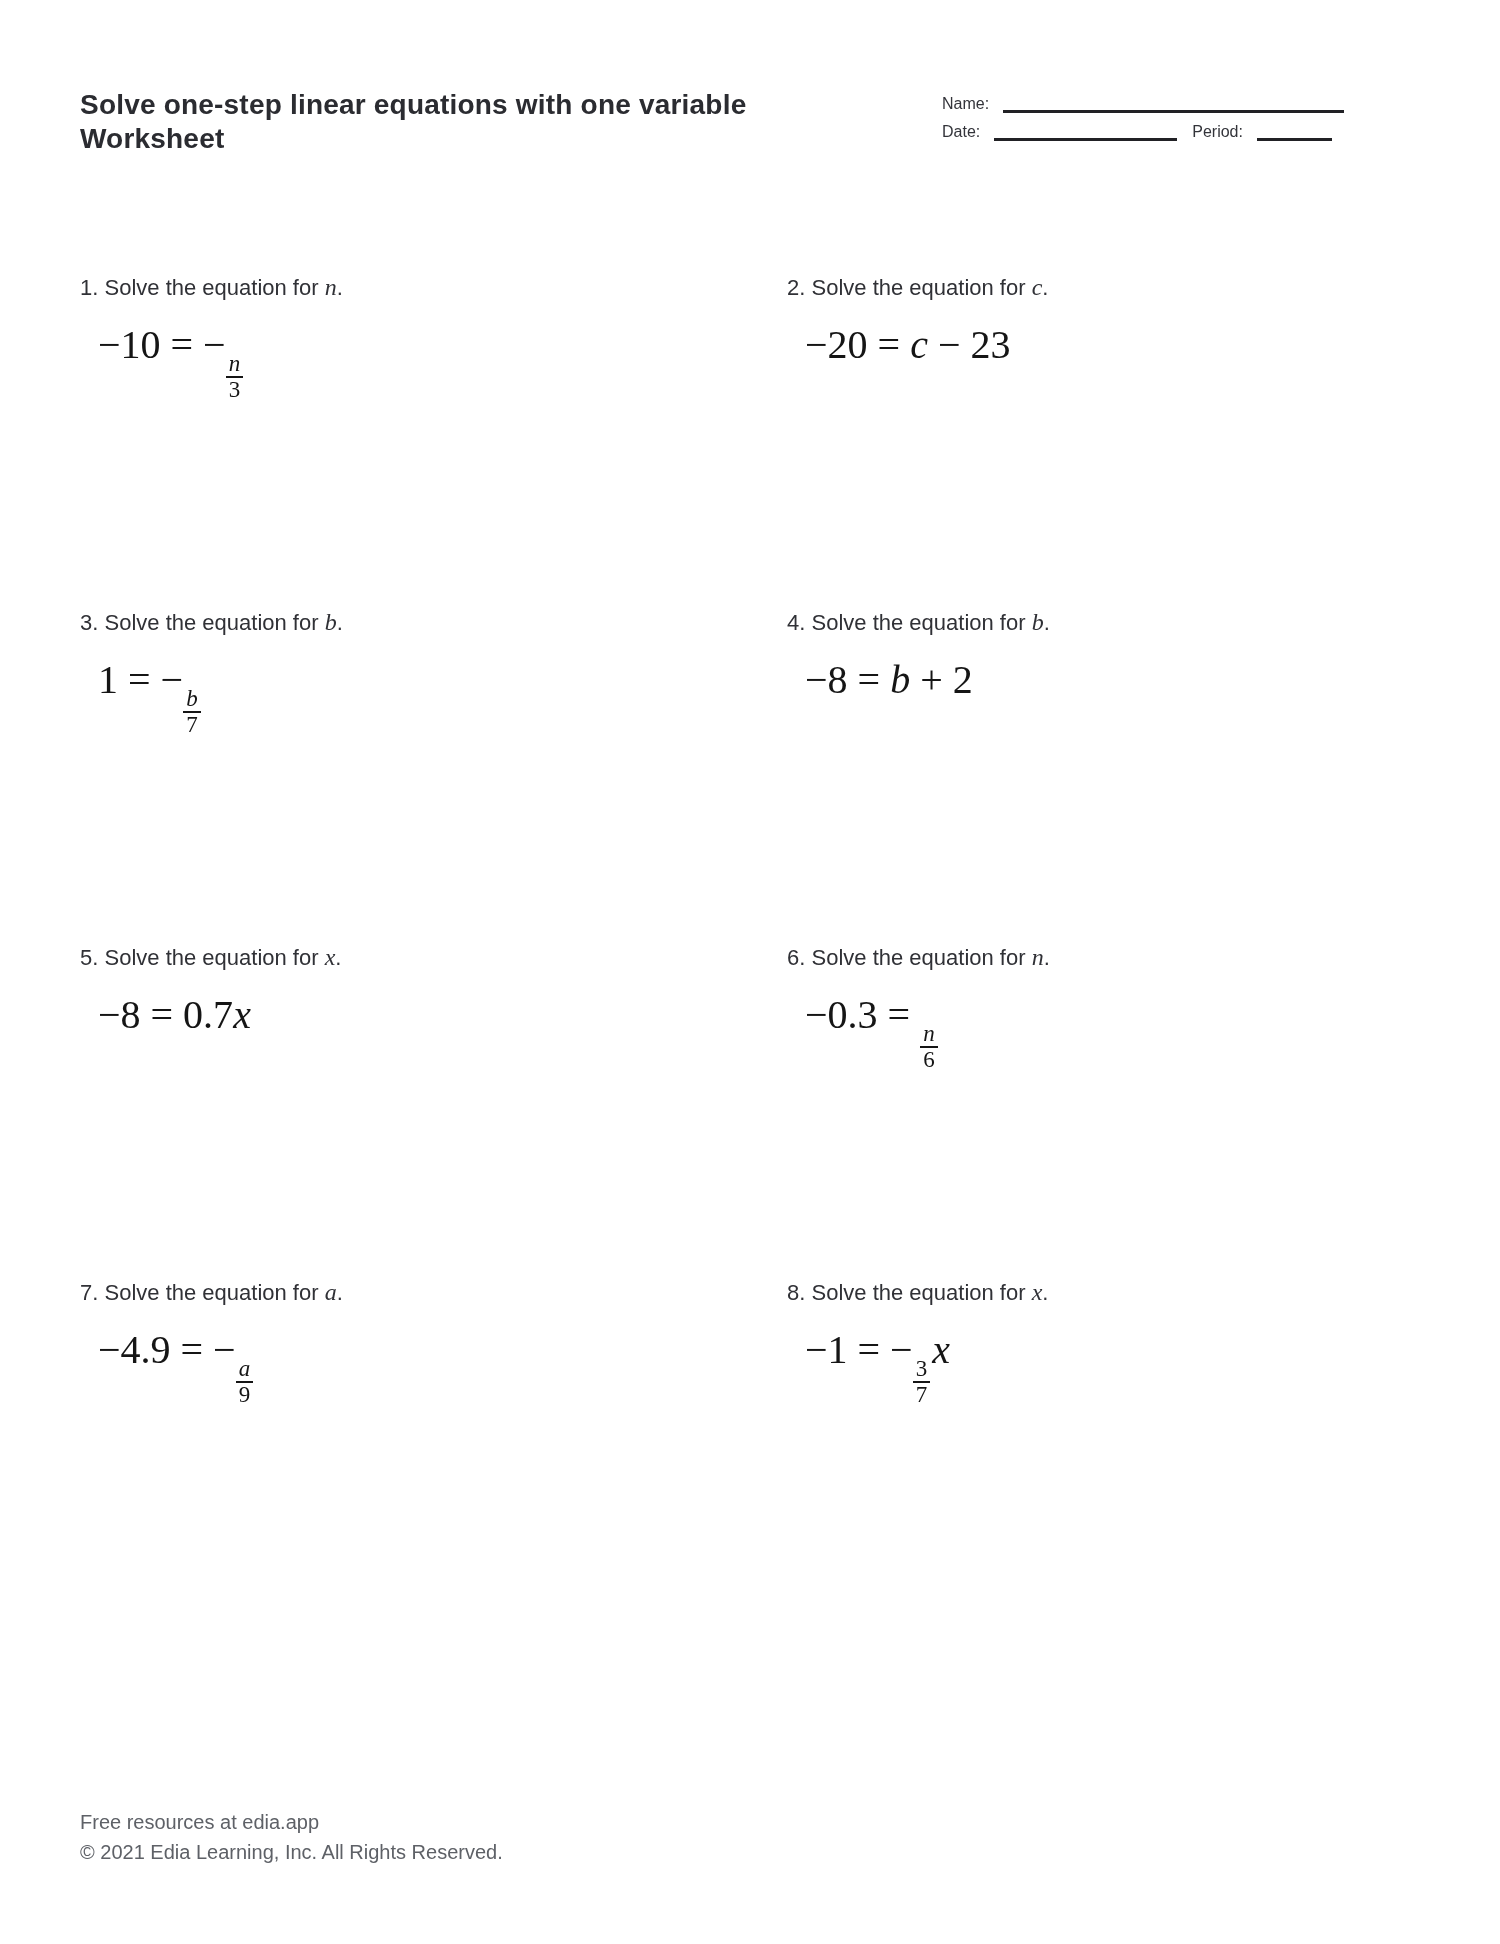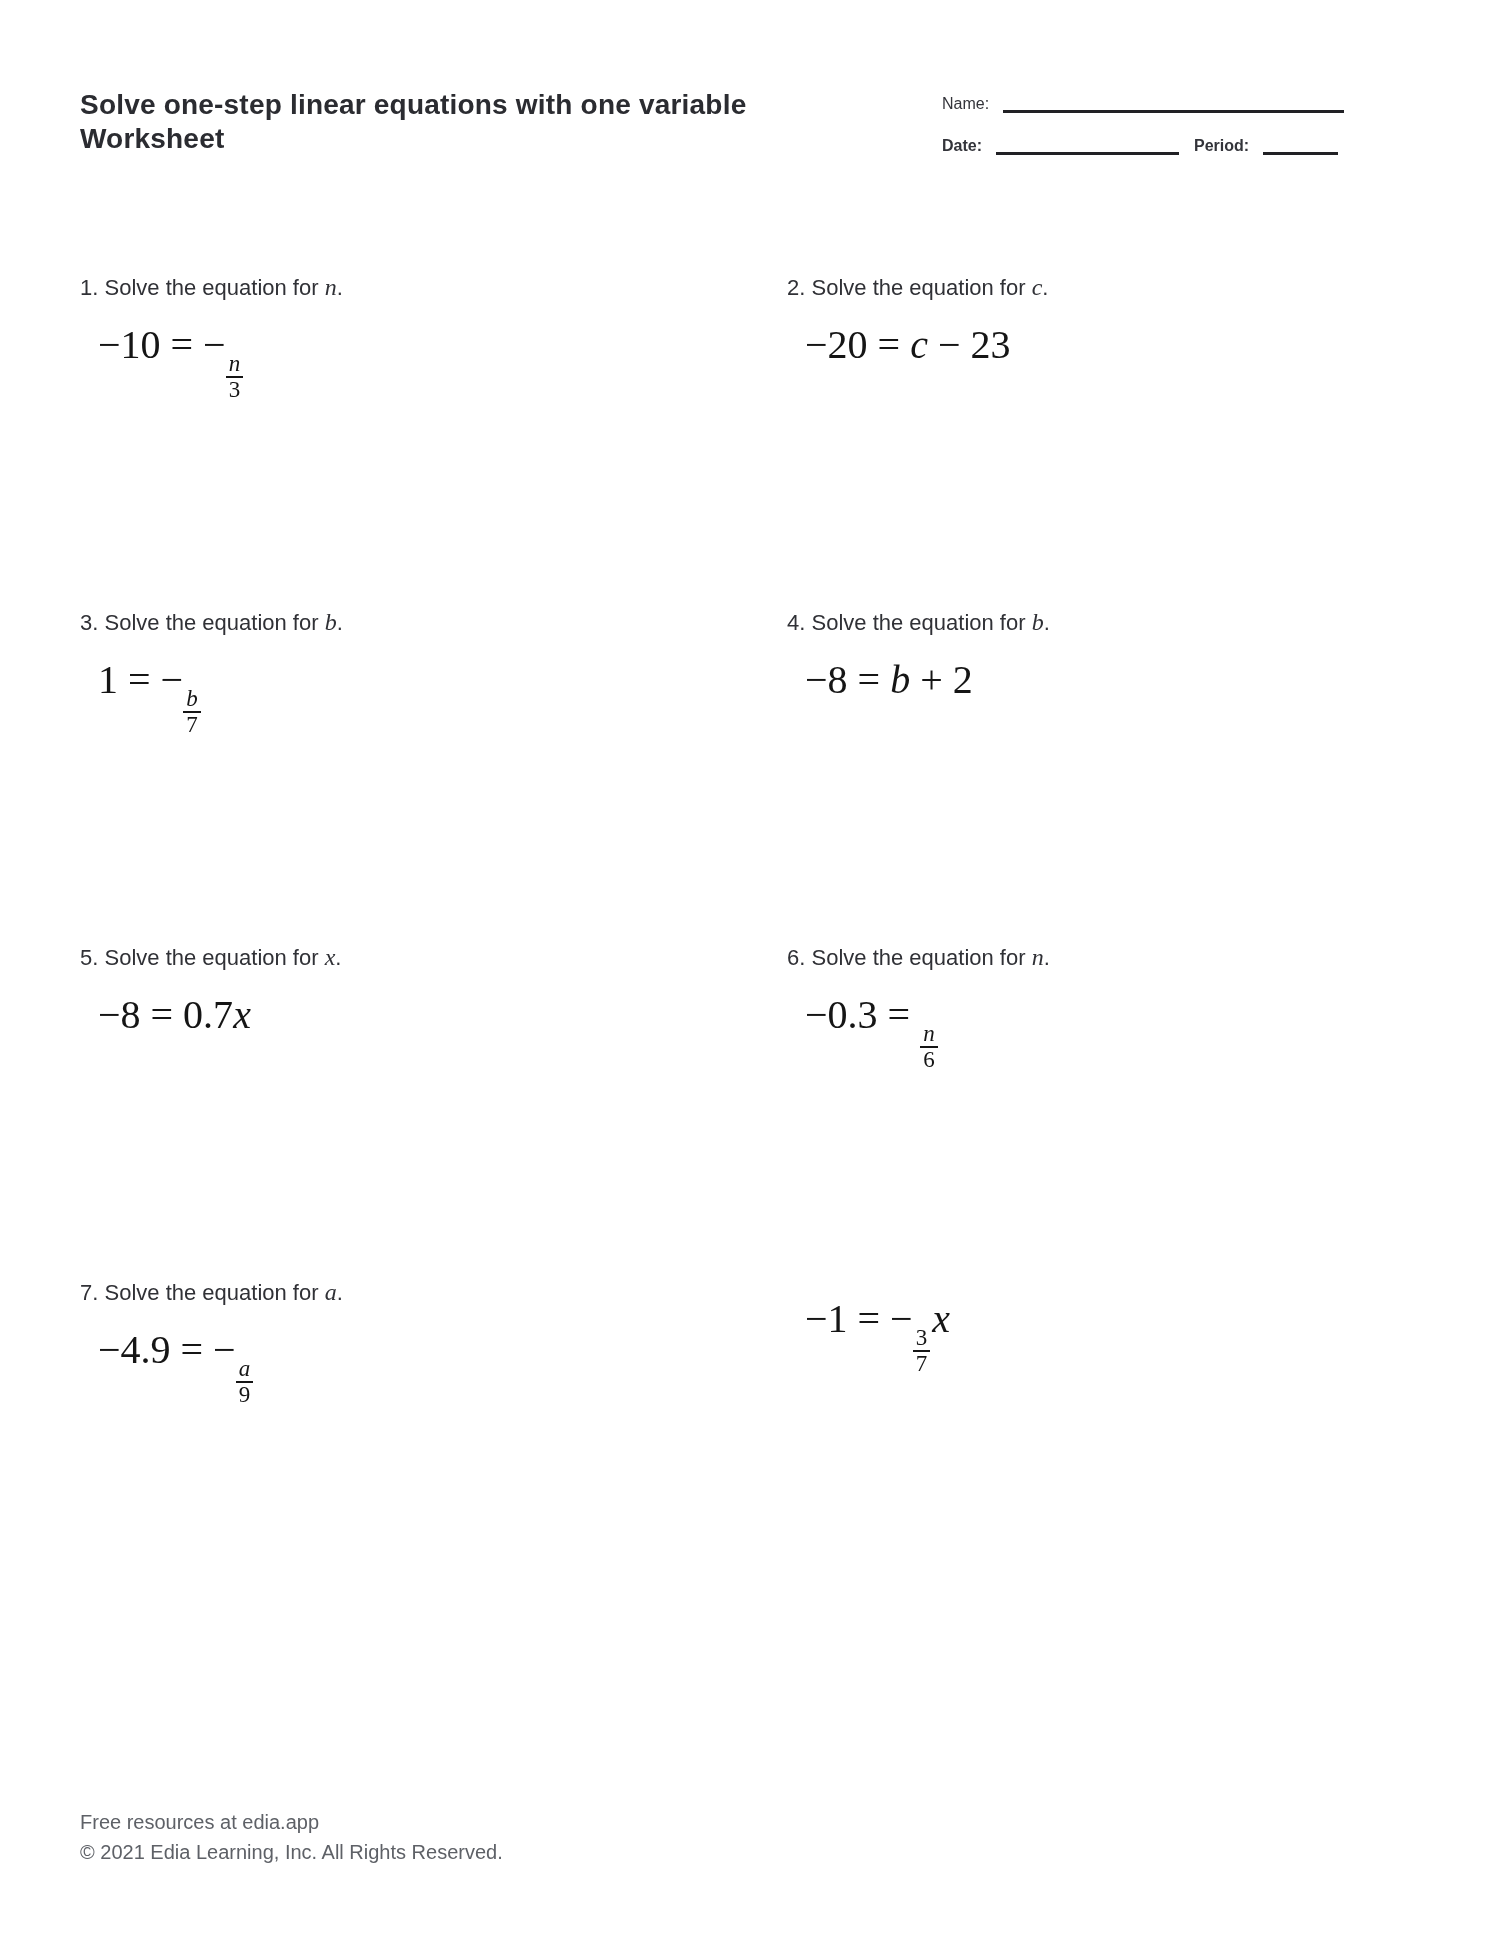--- a/index.html
+++ b/index.html
@@ -16,21 +16,21 @@
   .title {
     position:absolute; left:80px; top:88px;
     font-size:28px; font-weight:700; line-height:34px;
     color:#2b2c31; letter-spacing:0.2px;
   }
   .fields {
     position:absolute; left:942px; top:90px;
     font-size:16px; color:#33343a; width:420px;
   }
   .frow { display:flex; align-items:baseline; line-height:28px; }
-  .frow + .frow { margin-top:14px;font-weight:bold; }
+  .frow + .frow { margin-top:0; }
   .flabel { white-space:nowrap; }
   .fill-line {
     display:inline-block; height:6px;
     border-bottom:3px solid #212125;
     position:relative; top:4px;
     margin-left:14px;
   }
   .name-line { width:341px; }
   .date-line { width:183px; }
   .period-label { margin-left:15px; }
@@ -159,20 +159,25 @@
       <span>Solve the equation for</span>
       <span class="mvar">a</span><span>.</span>
     </div>
     <div class="equation"><span>−4.9 = −</span><span class="frac">
           <span class="num mi">a</span>
           <span class="den">9</span>
         </span></div>
   </div>
 
   <div class="problem" style="left:787px; top:1277px;">
+    <div class="plabel">
+      <span>8.</span>
+      <span>Solve the equation for</span>
+      <span class="mvar">x</span><span>.</span>
+    </div>
     <div class="equation"><span>−1 = −</span><span class="frac">
           <span class="num">3</span>
           <span class="den">7</span>
         </span><span class="mi var-after">x</span></div>
   </div>
 
   <div class="footer">
     <div>Free resources at edia.app</div>
     <div>© 2021 Edia Learning, Inc. All Rights Reserved.</div>
   </div>

